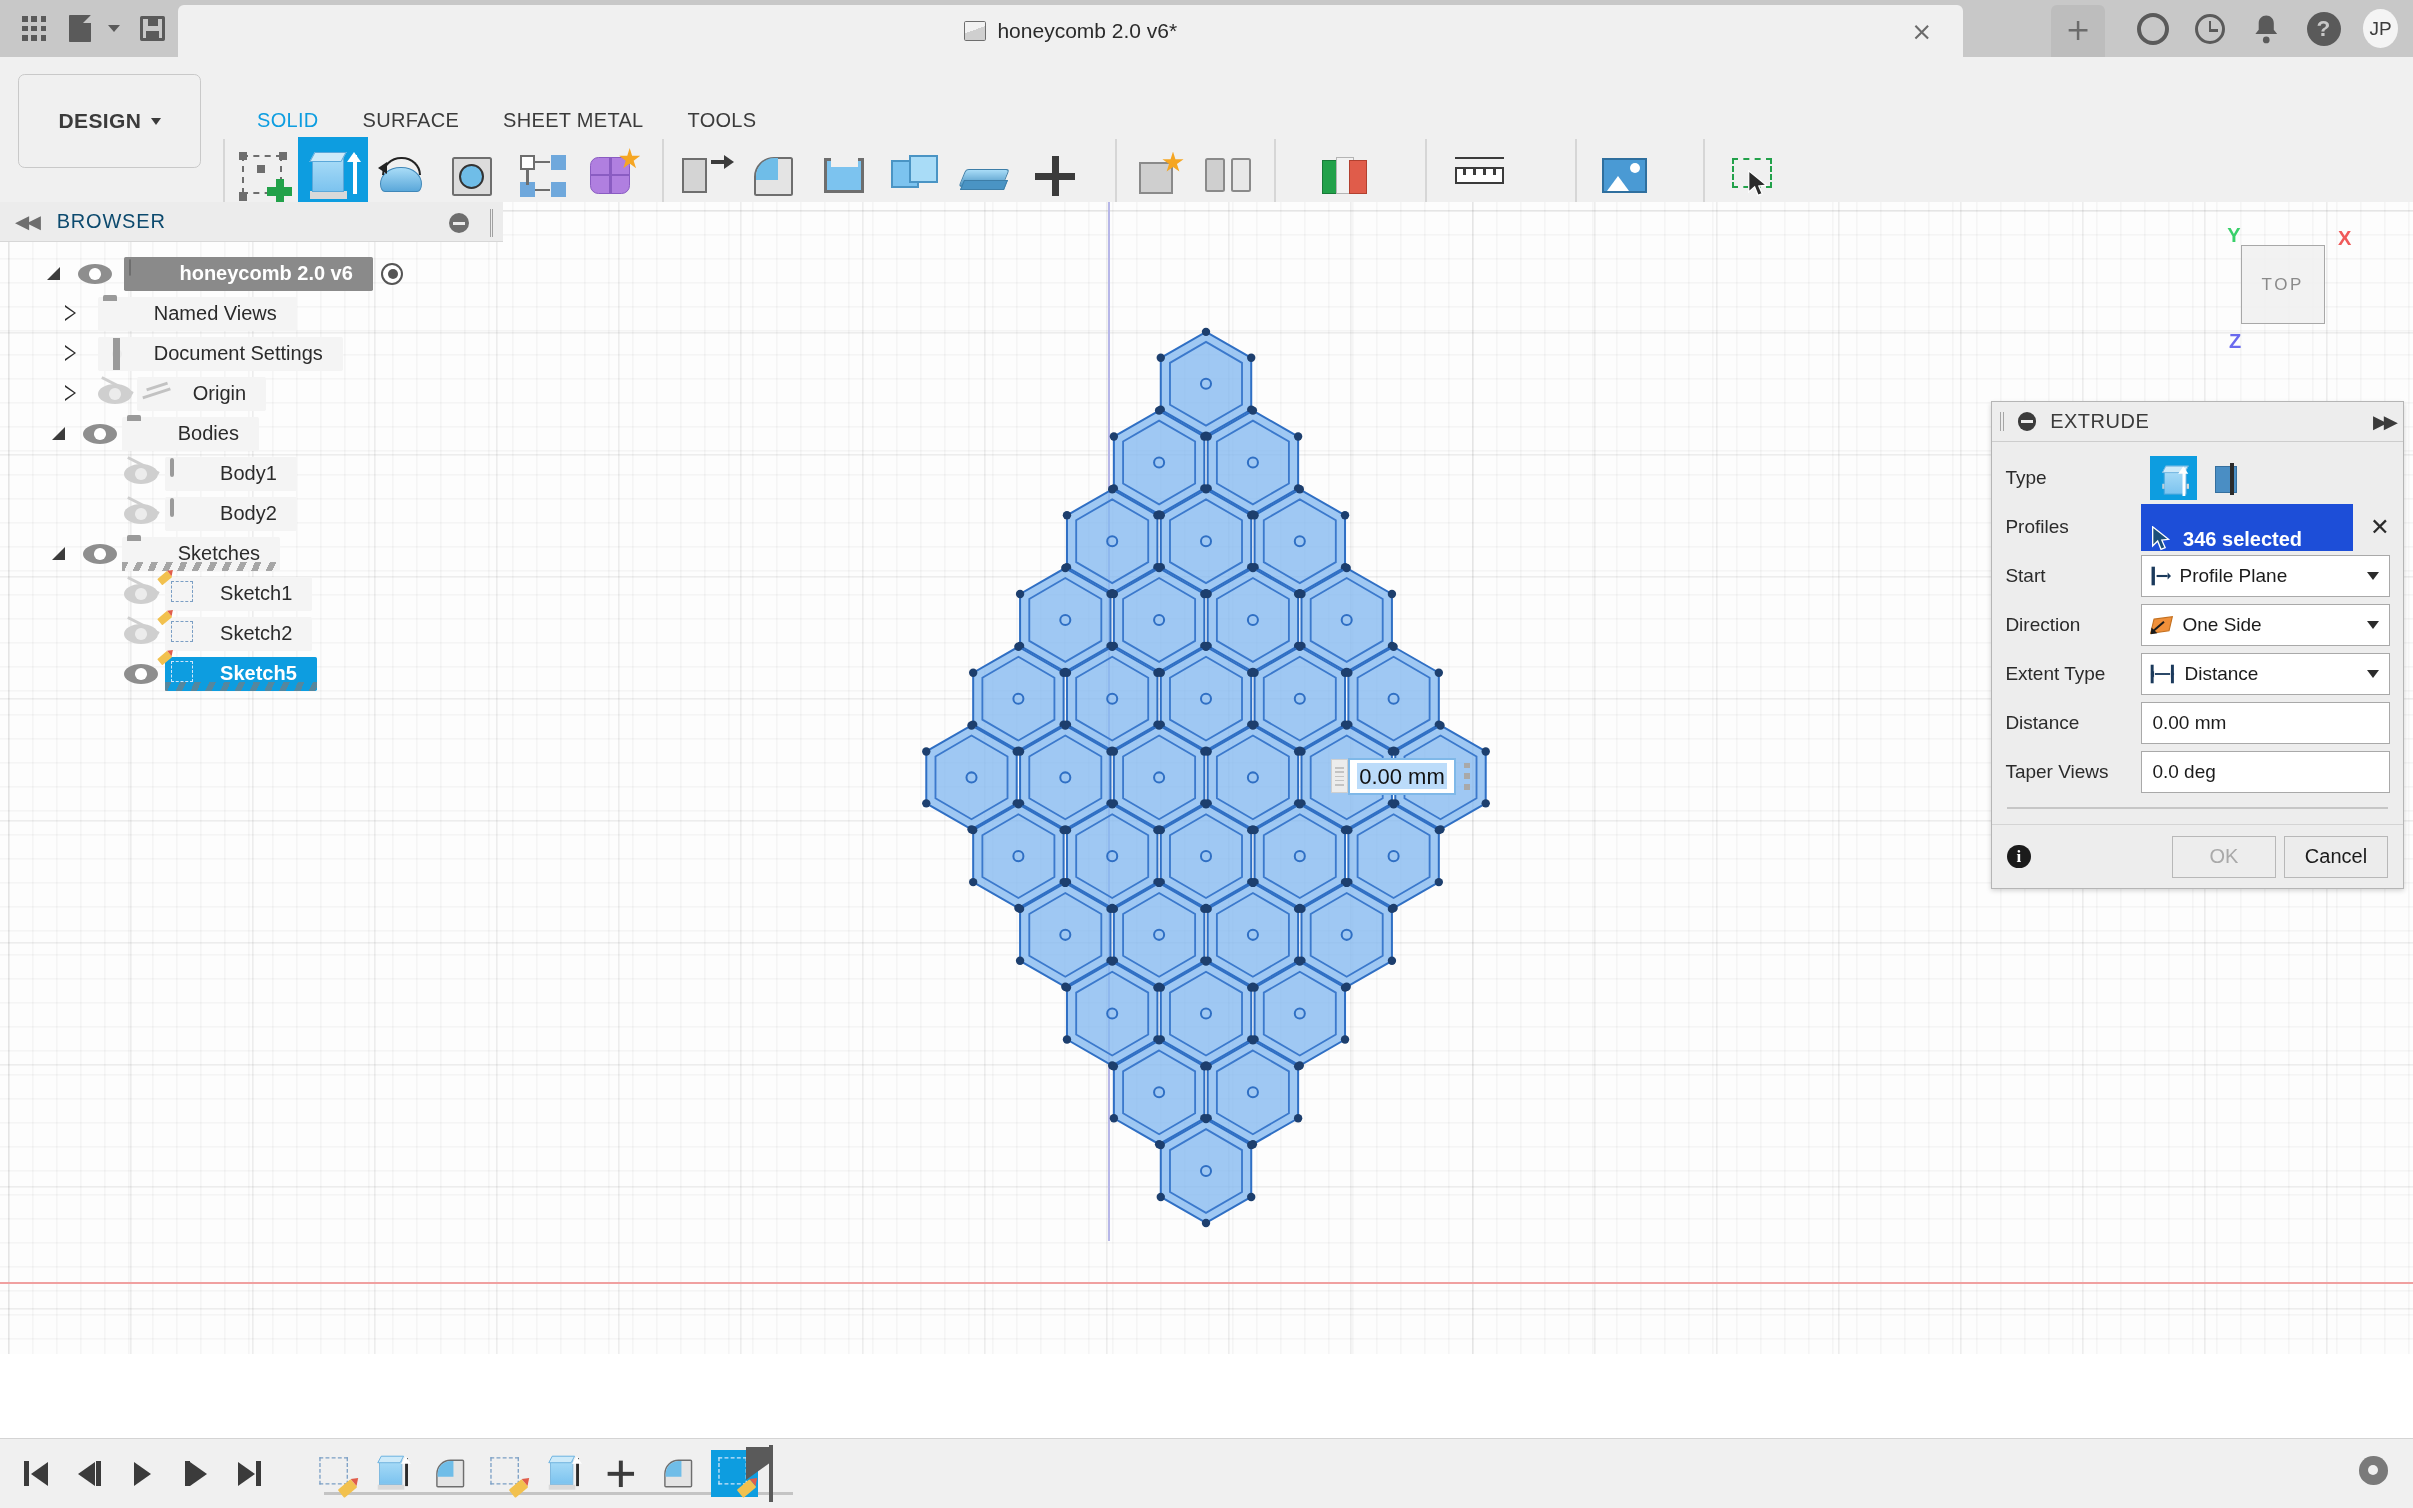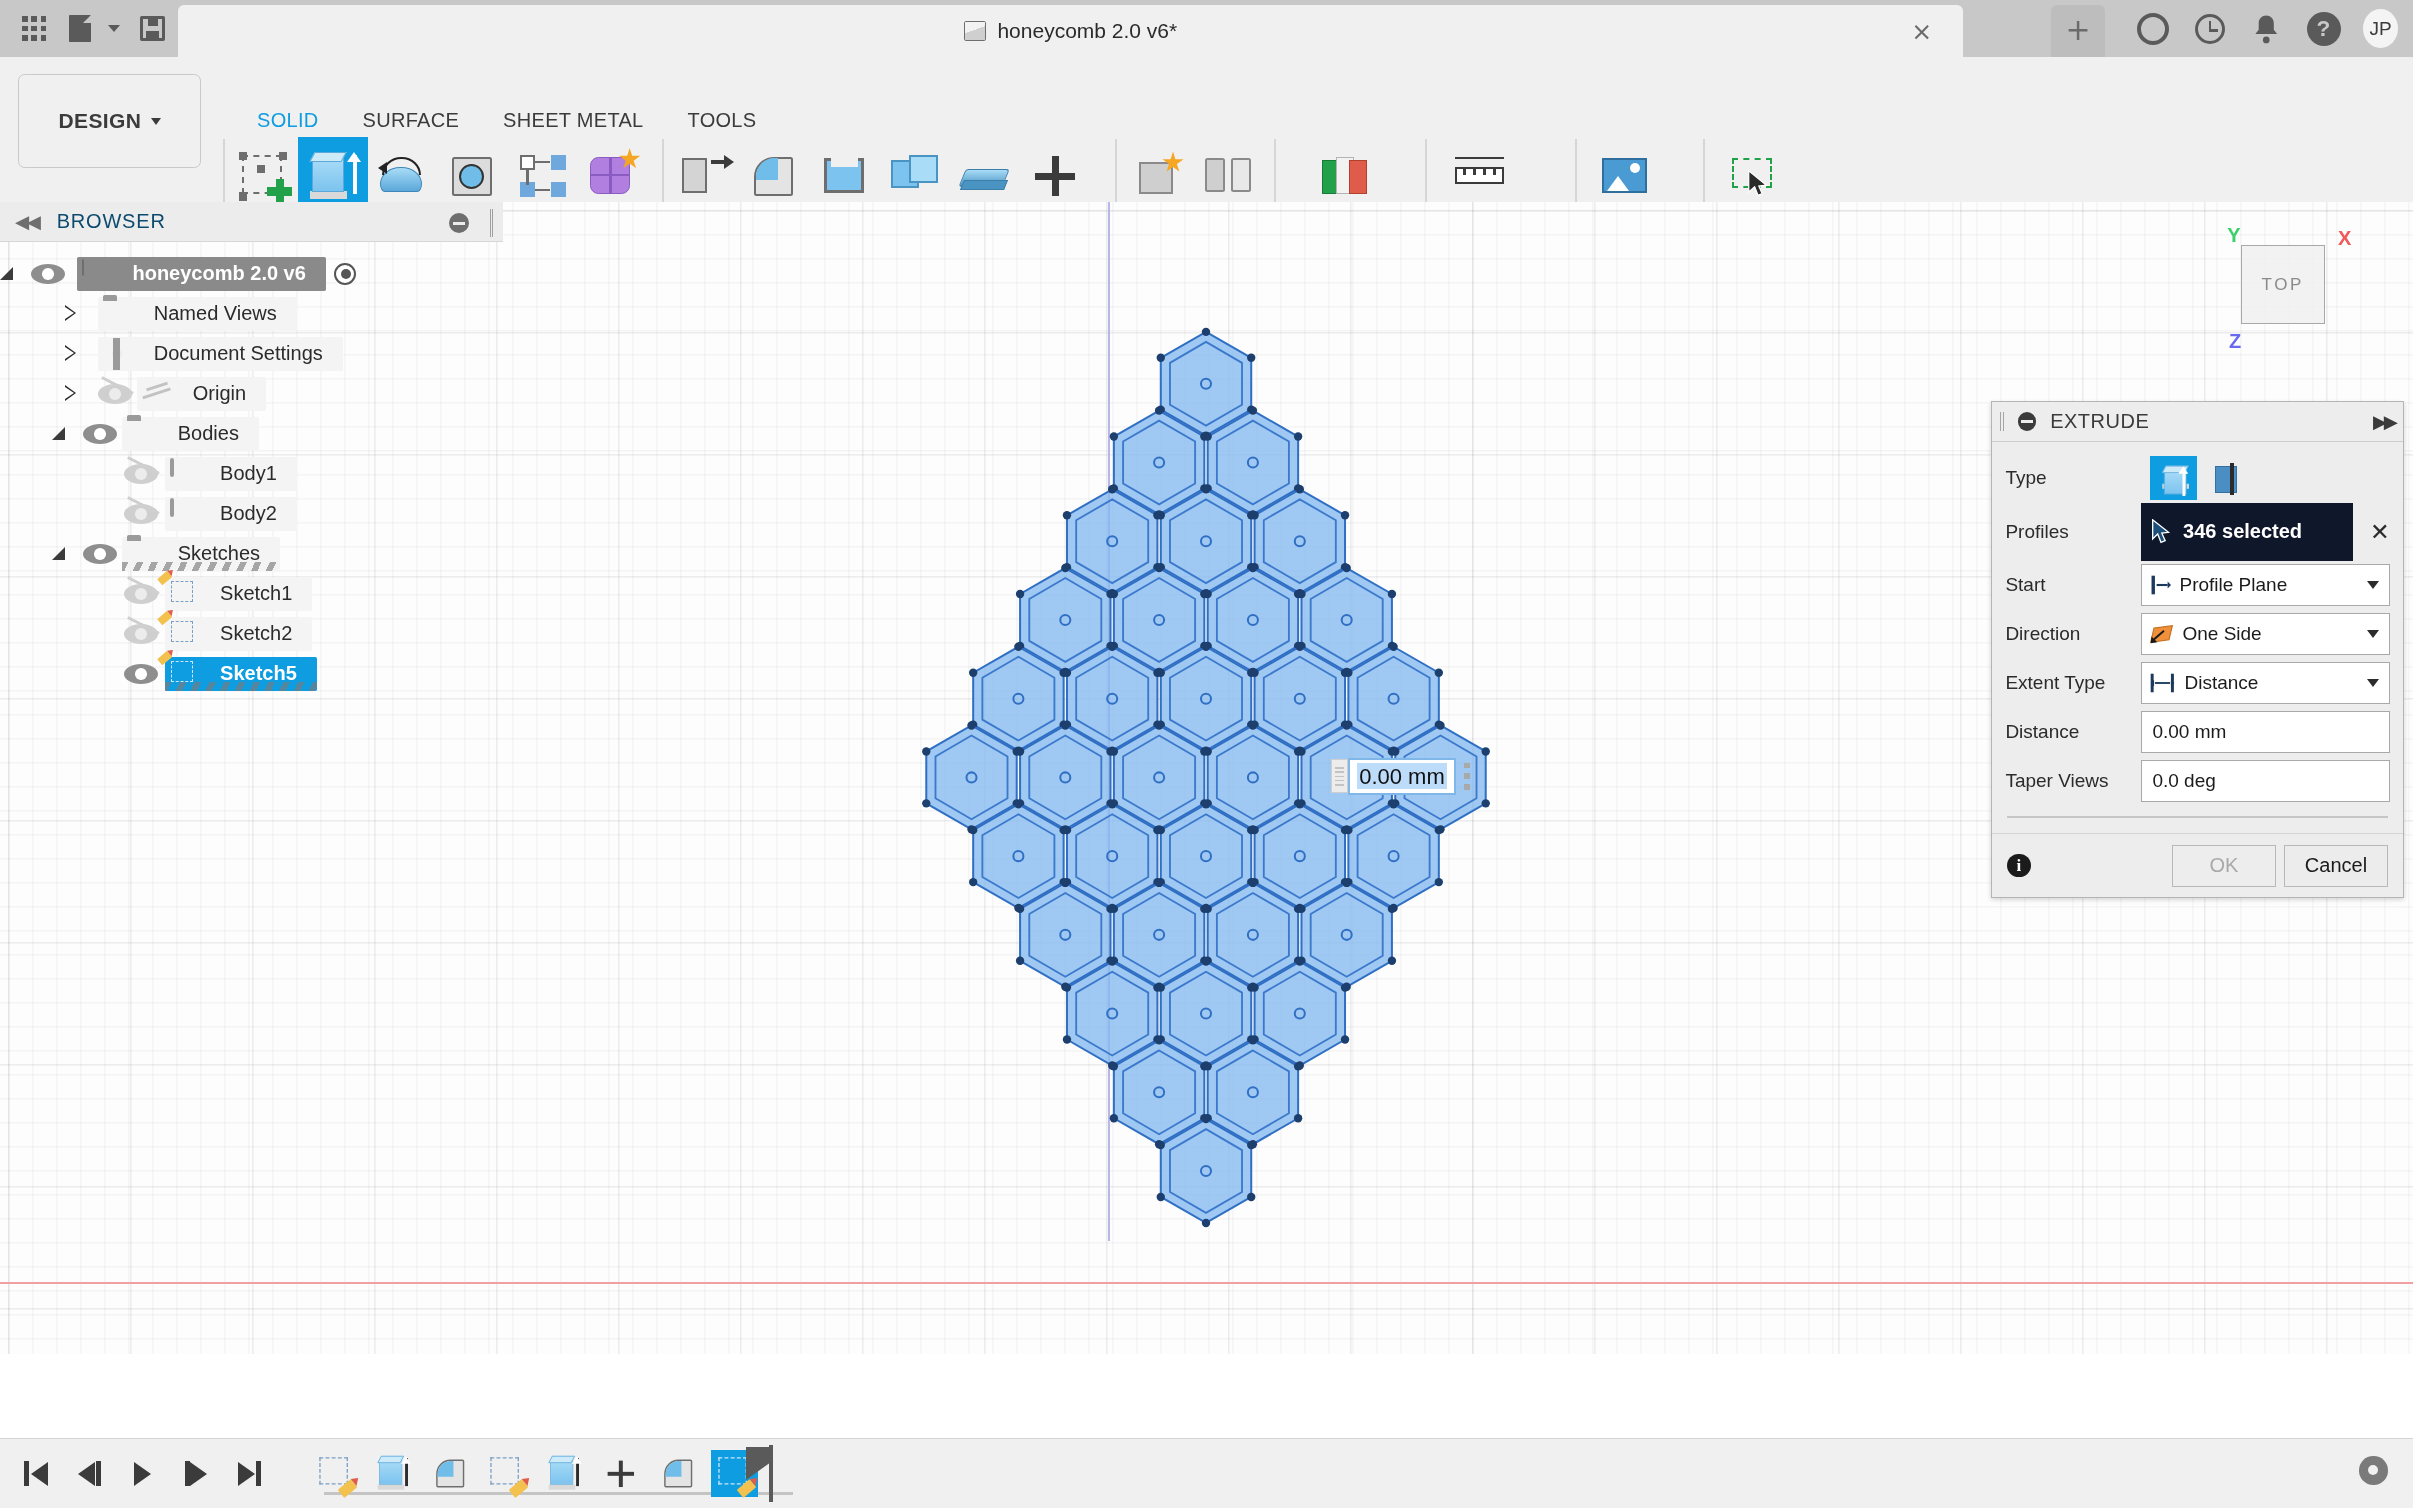--- a/index.html
+++ b/index.html
@@ -211,21 +211,21 @@
   .dlg-body { padding: 11.7px 13.4px 5px 13.4px; }
   .frm-row { display: flex; align-items: center; min-height: 49px; }
   .frm-lbl { width: 136px; font-size: 19px; color: #2b2b2b; }
   .frm-ctl { flex: 1; display: flex; align-items: center; }
   .sel-box { flex: 1; height: 42px; background: #fff; border: 0.8px solid #a9a9a9; display: flex; align-items: center; padding: 0 6.7px; gap: 8.4px; position: relative; }
   .sel-txt { font-size: 19px; color: #1b1b1b; }
   .sel-caret { position: absolute; right: 10px; width: 0; height: 0; border-left: 6.7px solid transparent; border-right: 6.7px solid transparent; border-top: 8.4px solid #2b2b2b; }
   .txt-box { flex: 1; height: 42px; background: #fff; border: 0.8px solid #a9a9a9; display: flex; align-items: center; padding: 0 10px; font-size: 19px; color: #1b1b1b; }
   .type-btn { width: 47px; height: 44px; display: flex; align-items: center; justify-content: center; }
   .type-btn.on { background: #0d9de0; }
-  .profiles-chip { height: 58px; background: #0f172a; display: flex; align-items: center; gap: 11.7px; padding: 0 22px 0 10px; flex: 1; }
+  .profiles-chip { height: 47px; background: #1d4ed8; display: flex; align-items: flex-end; gap: 11.7px; padding: 0 22px 0 10px; flex: 1; }
   .profiles-chip .txt { color: #fff; font-size: 20px; font-weight: bold; }
   .chip-x { margin-left: 17px; color: #2b2b2b; font-size: 23.5px; font-family: "DejaVu Sans", sans-serif; }
   .dlg-div { height: 2.5px; background: #c6c6c6; margin: 10px 1.7px; }
   .dlg-foot { height: 64px; display: flex; align-items: center; padding: 0 15px; border-top: 0.8px solid #d4d4d4; }
   .info-i { width: 23.5px; height: 23.5px; border-radius: 50%; background: #1b1b1b; color: #fff; font-size: 17px; font-weight: bold; text-align: center; line-height: 23.5px; font-family: "Liberation Serif", serif; }
   .btn { height: 42px; min-width: 104px; border: 0.8px solid #b8b8b8; background: #ececec; font-size: 20px; display: flex; align-items: center; justify-content: center; }
   .btn.disabled { color: #a9a9a9; background: #ededed; }
   .btn.cancel { color: #1b1b1b; }
   .foot-right { margin-left: auto; display: flex; gap: 8px; }
 
@@ -663,21 +663,21 @@
   <div class="browser">
     <div class="br-head">
       <span class="br-collapse">◀◀</span>
       <span class="br-title">BROWSER</span>
       <span class="br-minus"></span>
       <span class="br-grip"></span>
     </div>
 
     <div class="br-tree">
 
-      <div class="tr-row" style="">
+      <div class="tr-row" style="padding-left:47px">
         <span class="tri-open" style="margin-right:18.4px"></span>
         <span class="eye">
             <span class="o"></span>
             <span class="p"></span>
           </span>
         <span class="tr-chip sel-grey" style="margin-left:11.7px">
           <span class="ic-node"><span class="nd-cube"></span></span>
           <span class="tr-label">honeycomb 2.0 v6</span>
         </span>
         <span class="dot-radio"></span>

